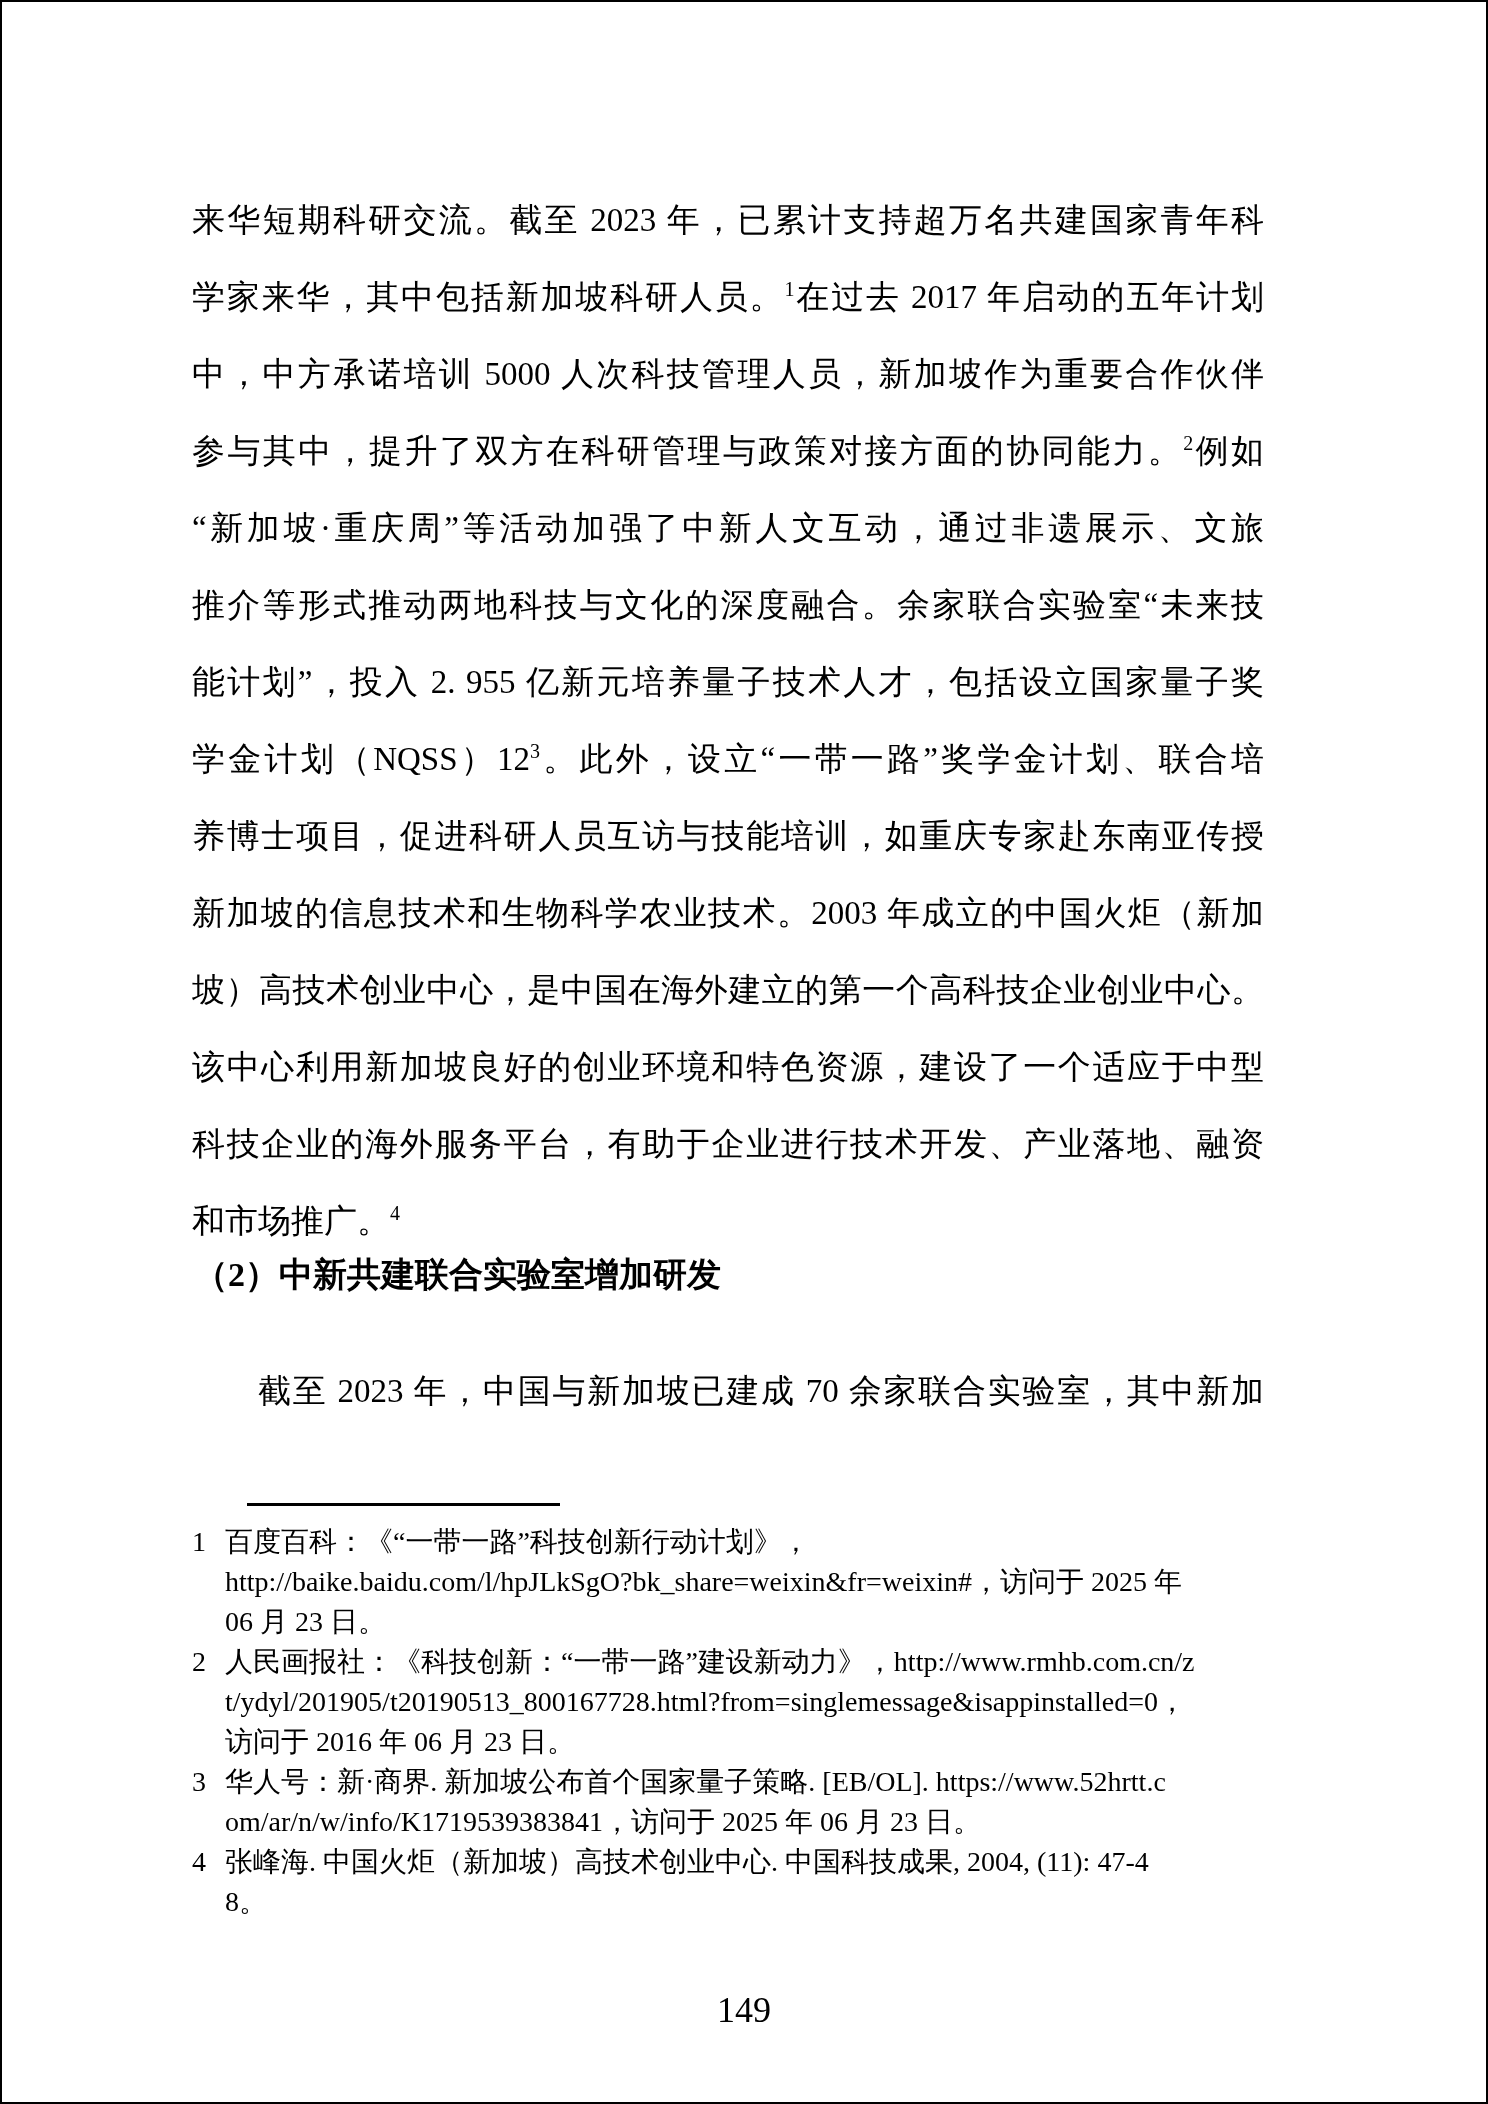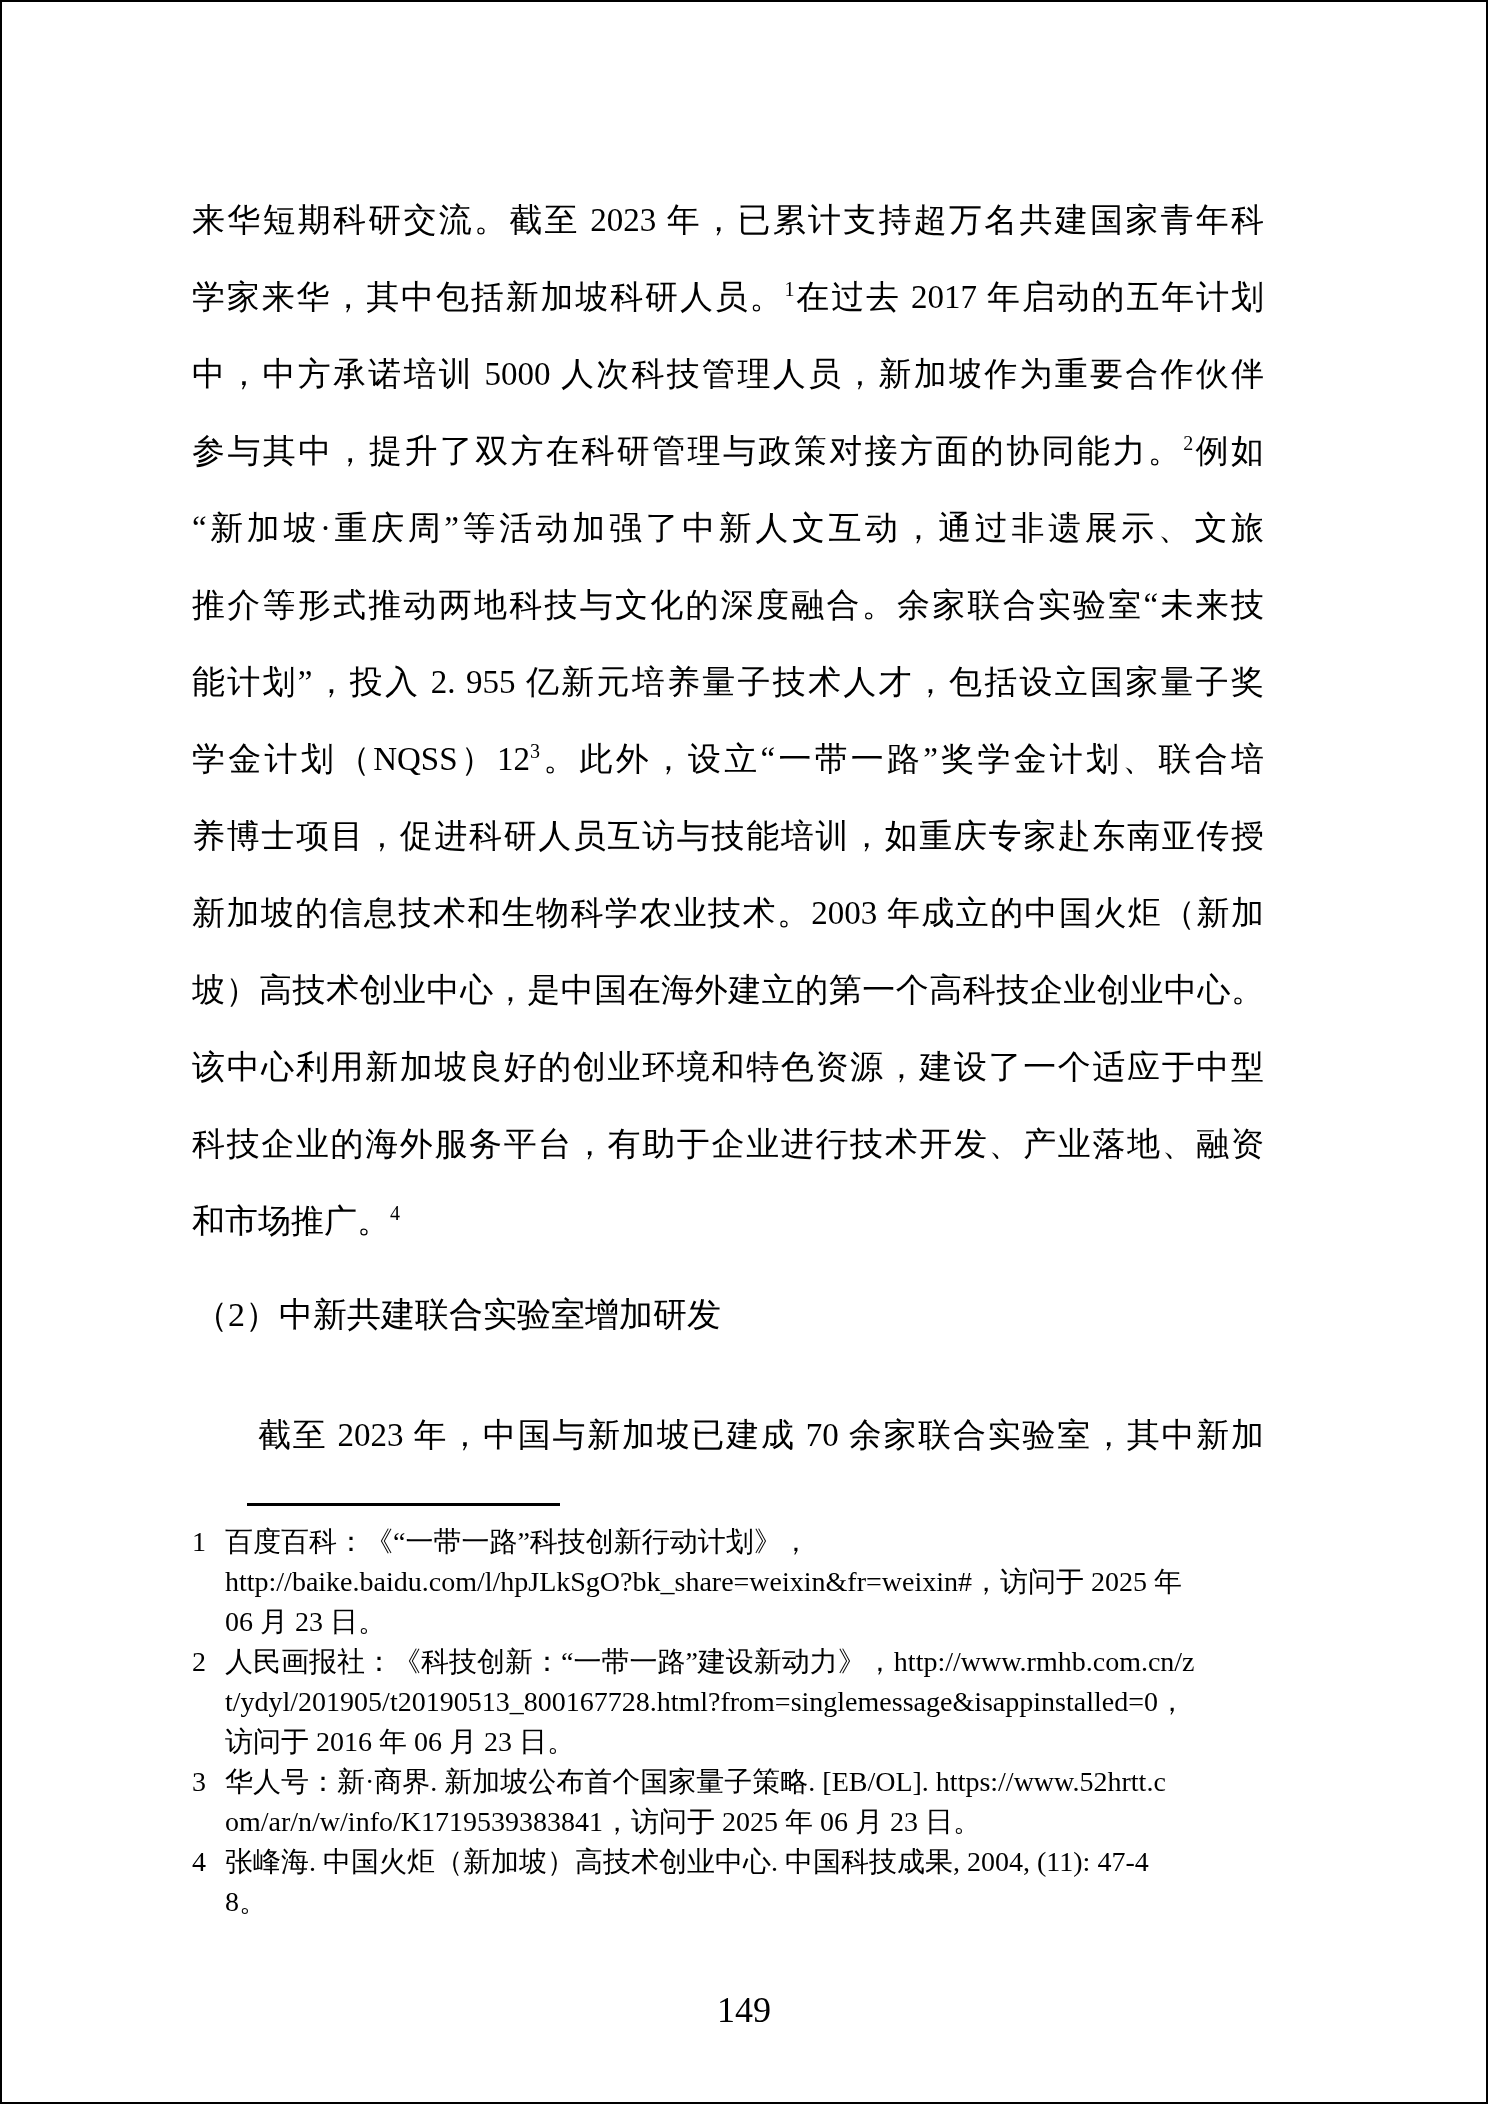--- a/index.html
+++ b/index.html
@@ -15,24 +15,24 @@
   .body-text{position:absolute;top:180px;left:190px;width:1072px;}
   .bline{
     height:77px;line-height:77px;font-size:33px;
     text-align:justify;text-align-last:justify;
     word-break:keep-all;
   }
   .bline.last{text-align:justify;text-align-last:left;}
   .bline.indent{text-indent:66px;}
   sup.fnref{font-size:20px;line-height:0;vertical-align:super;}
   .heading{
-    position:absolute;top:1274px;left:192px;width:1072px;
-    height:77px;line-height:77px;font-size:34px;font-weight:normal;margin:0;
+    position:absolute;top:1234px;left:192px;width:1072px;
+    height:77px;line-height:77px;font-size:34px;font-weight:bold;margin:0;
   }
-  .para2{position:absolute;top:1395px;left:190px;width:1072px;}
+  .para2{position:absolute;top:1351px;left:190px;width:1072px;}
   .fn-sep{position:absolute;top:1501px;left:245px;width:313px;height:3px;background:#000;}
   .footnotes{position:absolute;top:1520px;left:190px;width:1160px;font-size:28px;}
   .fn-row{display:flex;align-items:flex-start;}
   .fn-num{width:33px;flex:none;line-height:40px;}
   .fn-body{flex:1;min-width:0;}
   .fn-line{line-height:40px;white-space:nowrap;}
   .page-num{
     position:absolute;top:1986px;left:0;width:100%;
     text-align:center;font-size:36px;line-height:44px;
   }

